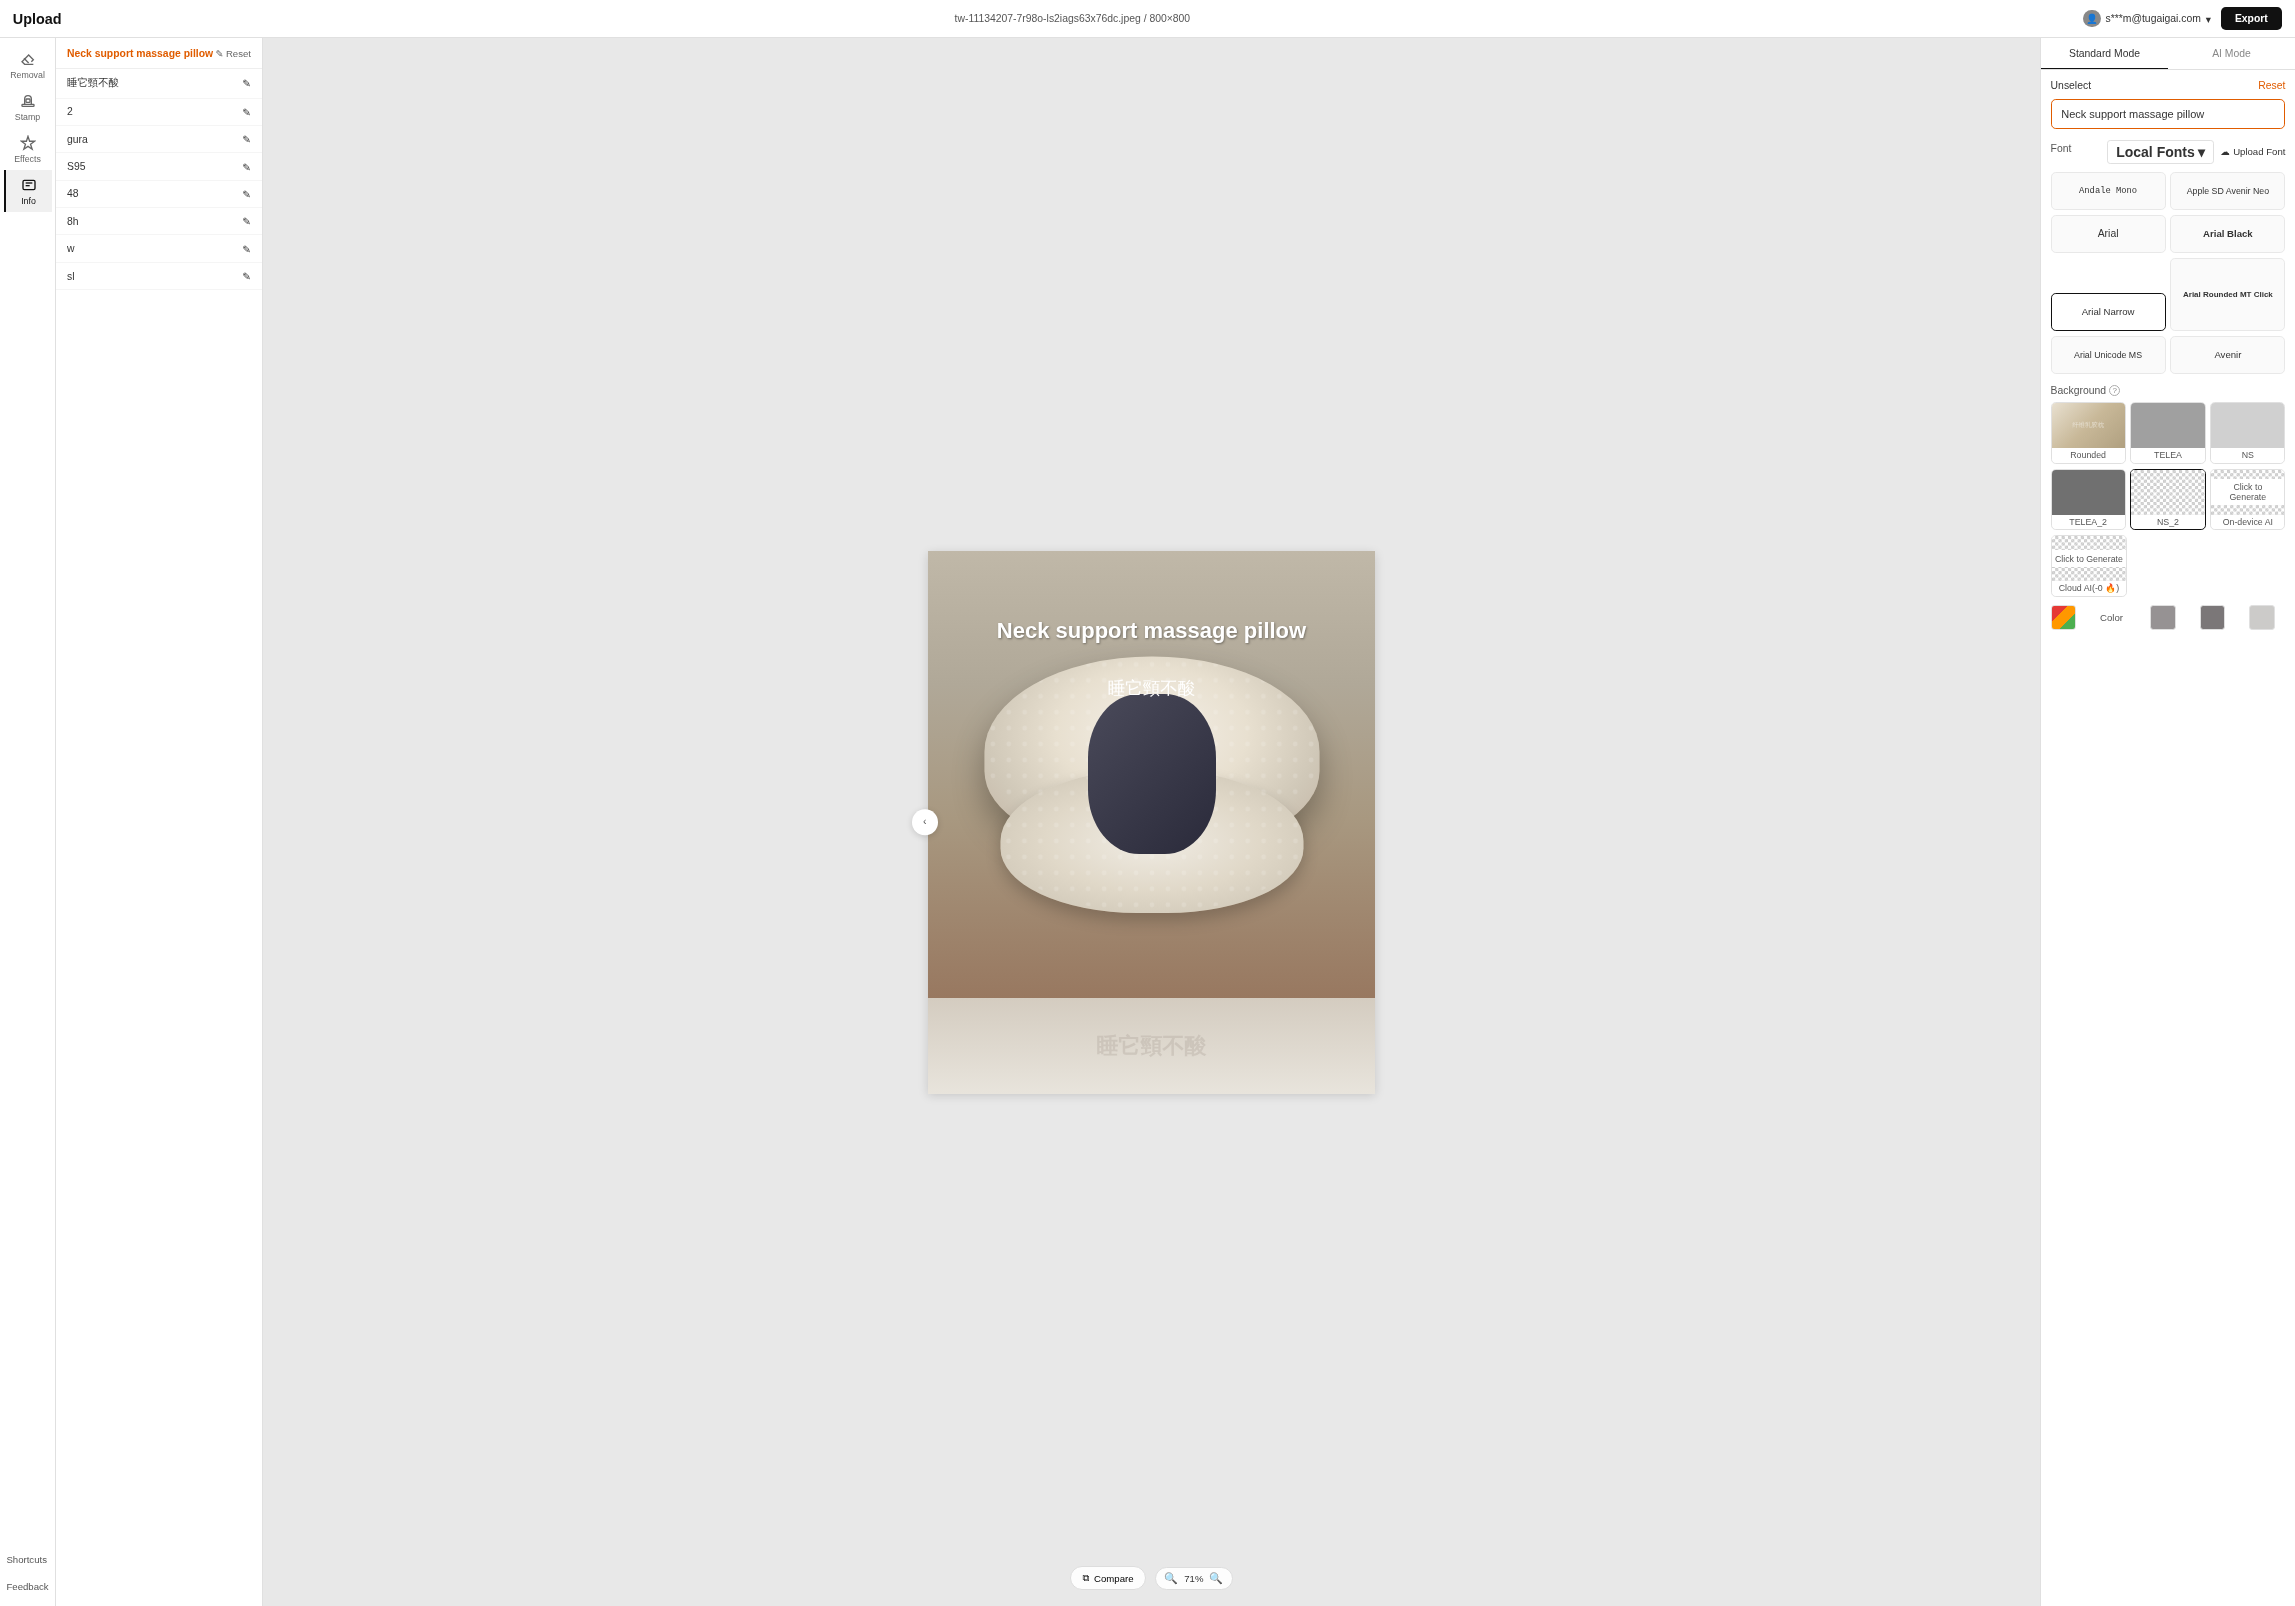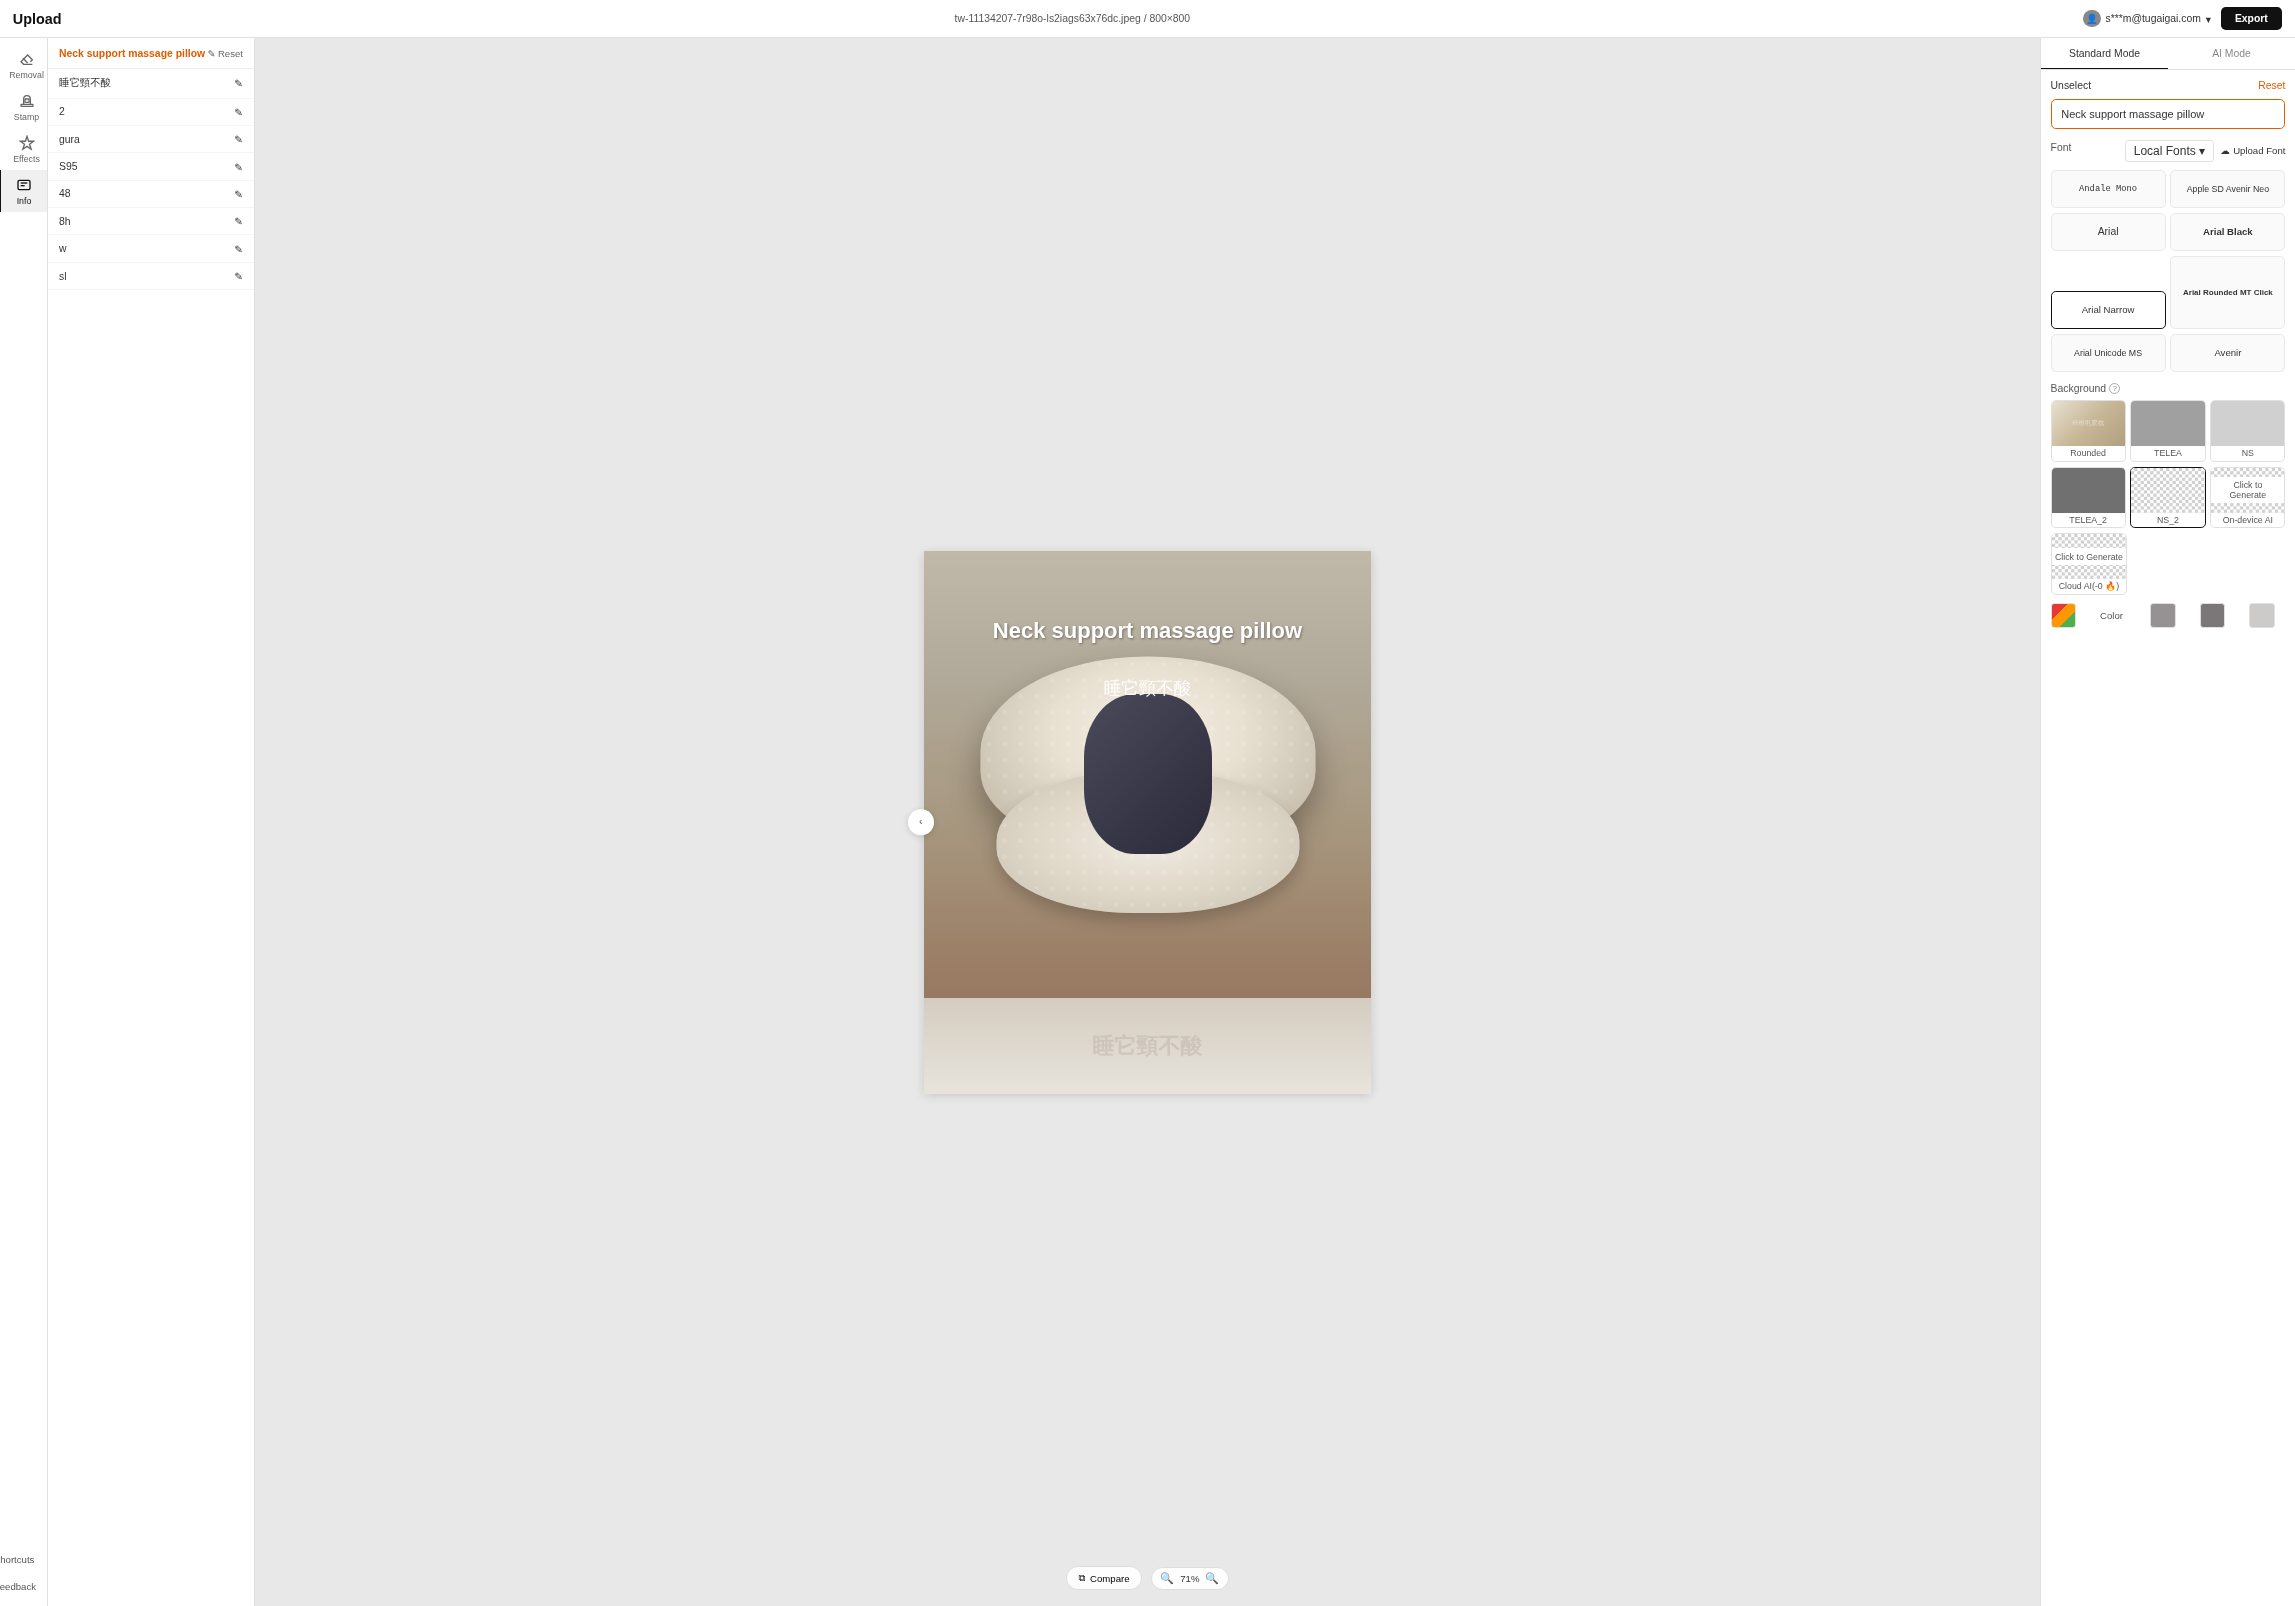--- a/index.html
+++ b/index.html
@@ -16,22 +16,22 @@
     .header-right { display: flex; align-items: center; gap: 9.6px; }
     .header-user { display: flex; align-items: center; gap: 4.8px; font-size: 10.4px; color: #333; cursor: pointer; }
     .header-user-icon { width: 17.5px; height: 17.5px; border-radius: 50%; background: #888; display: flex; align-items: center; justify-content: center; color: white; font-size: 9.6px; }
     .export-btn { background: #111; color: #fff; border: none; border-radius: 4.8px; padding: 5.6px 14.4px; font-size: 10.4px; font-weight: 600; cursor: pointer; }
 
     
     .main { display: flex; flex: 1; overflow: hidden; }
 
     
     .left-sidebar {
-      width: 48px; background: #fff; border-right: 0.8px solid #e0e0e0;
-      display: flex; flex-direction: column; align-items: flex-end; padding: 6.4px 0;
+      width: 56px; background: #fff; border-right: 0.8px solid #e0e0e0;
+      display: flex; flex-direction: column; align-items: center; padding: 6.4px 0;
       flex-shrink: 0;
     }
     .sidebar-item {
       display: flex; flex-direction: column; align-items: center; justify-content: center;
       width: 41px; padding: 6.4px 3.2px; border-radius: 6.4px; cursor: pointer;
       gap: 3.2px; color: #666; font-size: 8.8px;
     }
     .sidebar-item.active { background: #f0f0f0; color: #111; border-left: 2.4px solid #111; border-radius: 0; width: 48px; margin-left: 0; }
     .sidebar-item svg { width: 16px; height: 16px; }
 
@@ -121,21 +121,21 @@
       color: #333;
     }
 
     
     .section-label { font-size: 10.4px; color: #555; margin-bottom: 6.4px; font-weight: 500; }
 
     
     .font-header { display: flex; align-items: center; justify-content: space-between; margin-bottom: 8px; }
     .local-fonts-btn {
       display: flex; align-items: flex-start; gap: 3.2px; background: none; border: 0.8px solid #e0e0e0;
-      border-radius: 3.2px; padding: 3.2px 8px; font-size: 12px; cursor: pointer; color: #333;
+      border-radius: 3.2px; padding: 3.2px 8px; font-size: 14px; cursor: pointer; color: #333; font-weight: bold;
     }
     .upload-font-btn {
       display: flex; align-items: center; gap: 3.2px; background: none; border: none;
       font-size: 9.6px; cursor: pointer; color: #333;
     }
 
     
     .font-grid { display: grid; grid-template-columns: 1fr 1fr; gap: 4.8px; margin-bottom: 11px; }
     .font-cell {
       border: 0.8px solid #e8e8e8; border-radius: 4.8px; padding: 8px 6.4px;

